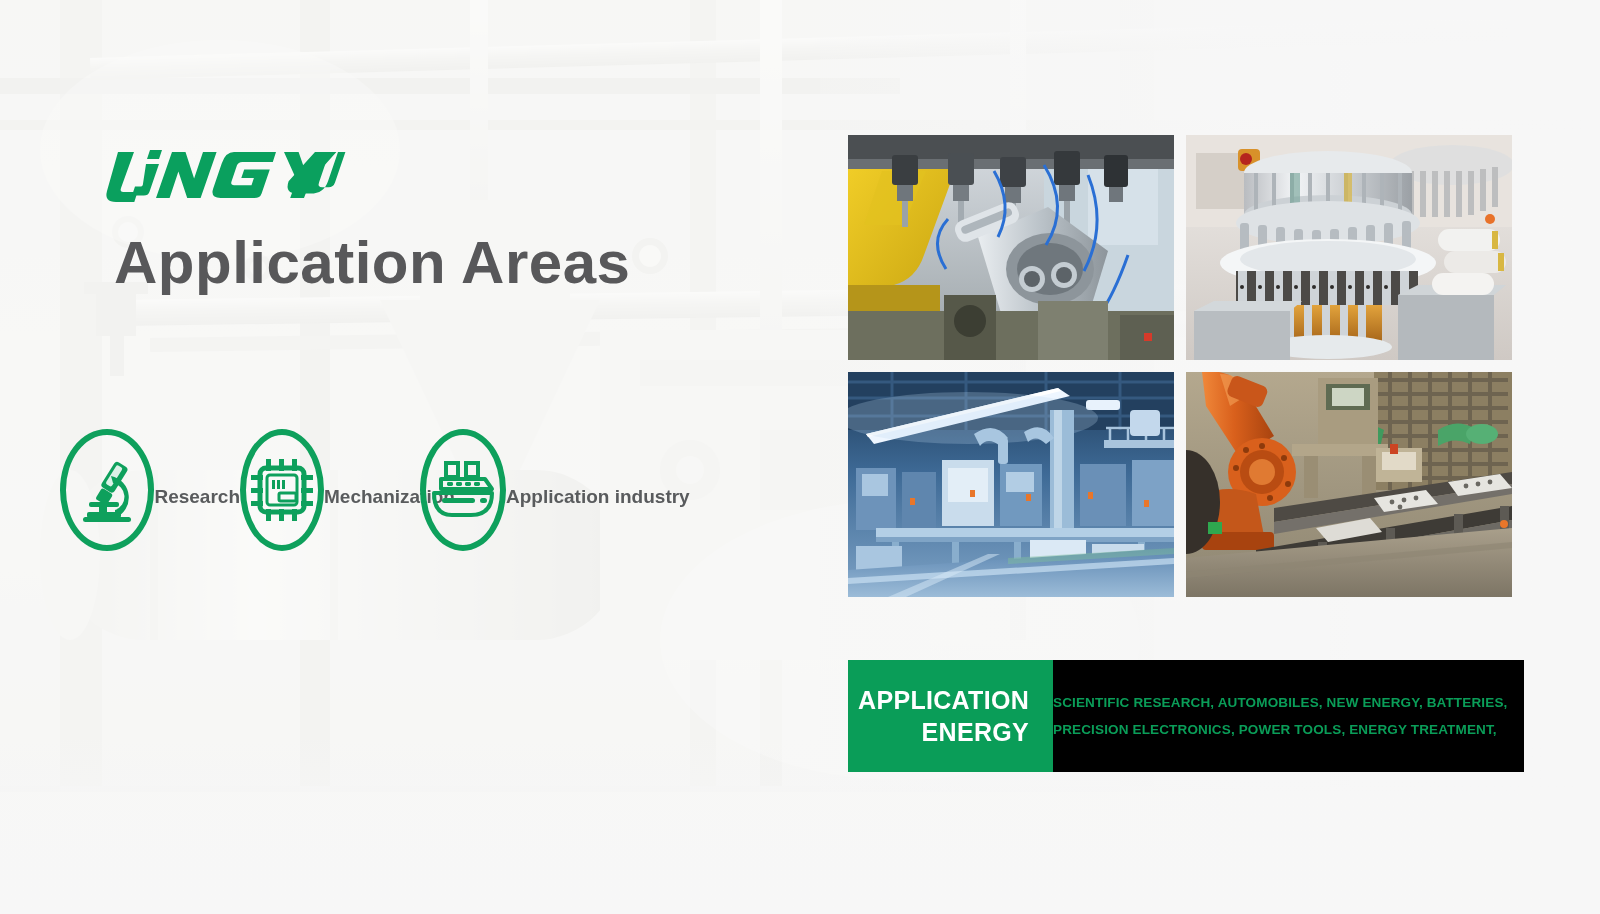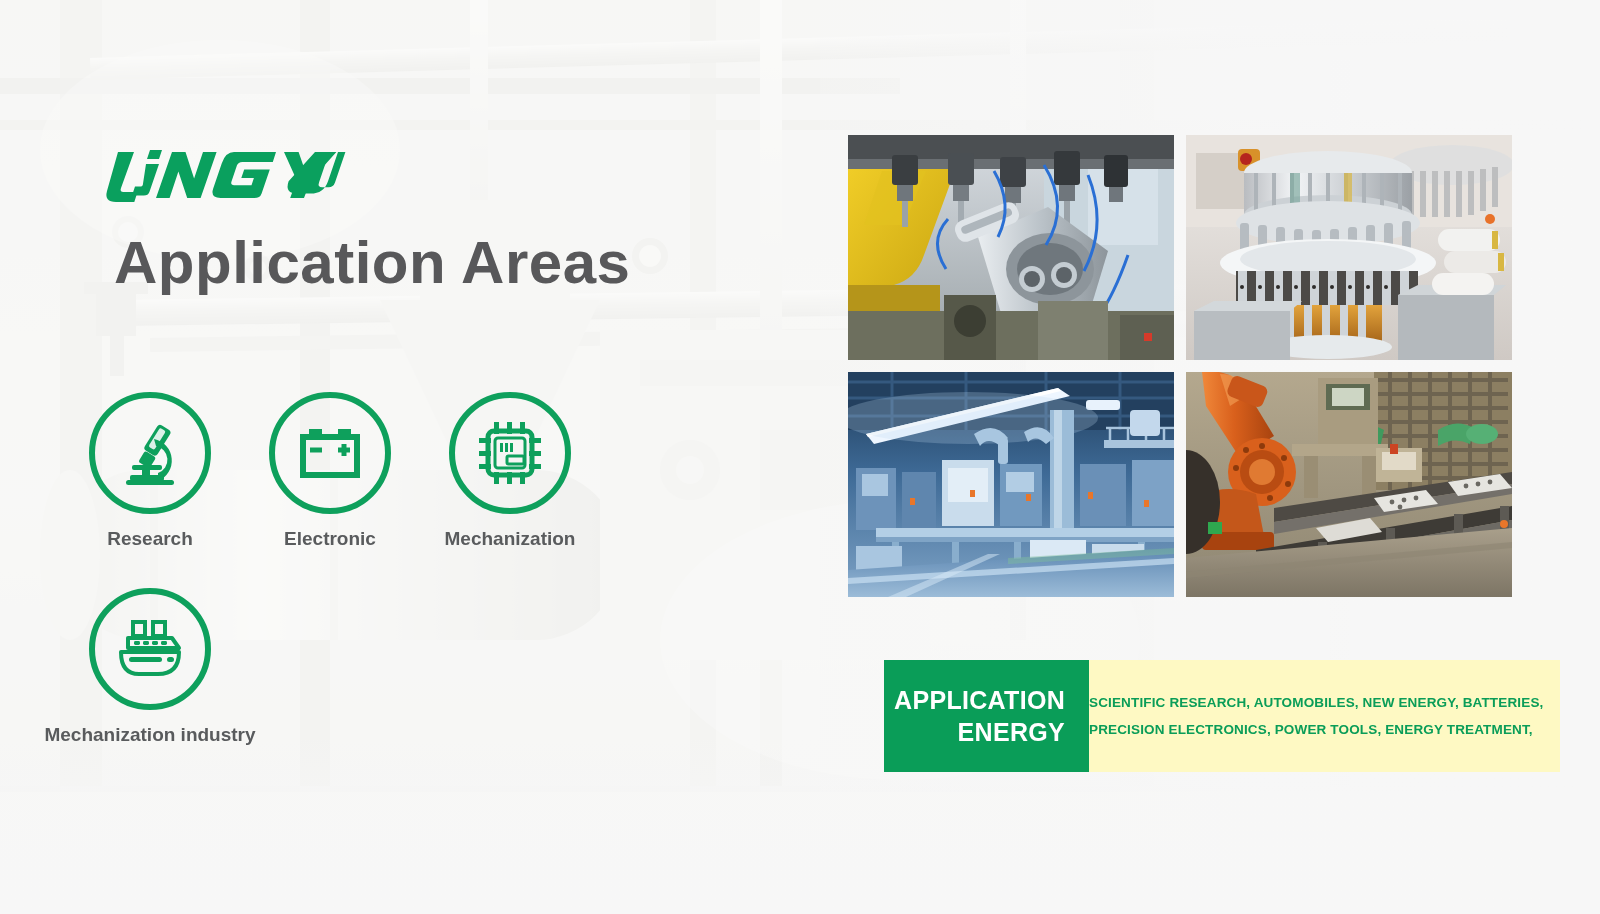--- a/index.html
+++ b/index.html
@@ -42,21 +42,21 @@
 
   
   #icon-grid {
     position:absolute; left:60px; top:392px;
     width:560px;
     display:grid;
     grid-template-columns:180px 180px 180px;
     grid-template-rows:196px 196px;
   }
   .icon-cell {
-    display:flex; flex-direction:column; align-items:center;
+    display:flex; flex-direction:row; align-items:center;
   }
   .icon-circle {
     width:122px; height:122px; border-radius:50%;
     border:6px solid #0ea05c;
     display:flex; align-items:center; justify-content:center;
     background:transparent;
   }
   .icon-circle svg { display:block; }
   .icon-label {
     margin-top:14px;
@@ -75,21 +75,21 @@
     grid-template-rows:225px 225px;
     gap:12px 12px;
   }
   .photo { position:relative; overflow:hidden; background:#cfd4d8; }
   .photo svg { position:absolute; inset:0; width:100%; height:100%; display:block; }
 
   
   #banner {
     position:absolute; left:0; top:660px;
     width:676px; height:112px;
-    display:flex; background:#fef9c3;margin-left:36px;
+    display:flex; background:#000000;
   }
   #banner-badge {
     width:205px; height:112px; flex:none;
     background:#0a9d58;
     display:flex; flex-direction:column;
     align-items:flex-end; justify-content:center;
     padding:0 24px 0 12px;
   }
   .badge-line {
     color:#ffffff; font-size:25px; font-weight:bold;
@@ -227,33 +227,20 @@
           <path d="M40 22 a22 22 0 0 1 4 42 l0 -8 a14 14 0 0 0 -2 -27 Z"></path>
           <rect x="18" y="48" width="30" height="5" rx="2"></rect>
           <rect x="28" y="52" width="8" height="8"></rect>
           <rect x="16" y="58" width="34" height="6" rx="2"></rect>
           <rect x="12" y="63" width="48" height="5" rx="2.5"></rect>
         </svg>
       </div>
       <div class="icon-label">Research</div>
     </div>
 
-    <div class="icon-cell">
-      <div class="icon-circle">
-        <svg width="72" height="72" viewBox="0 0 72 72" fill="none" stroke="#0ea05c">
-          <rect x="9" y="20" width="54" height="38" stroke-width="6"></rect>
-          <rect x="15" y="12" width="13" height="9" fill="#0ea05c" stroke="none"></rect>
-          <rect x="44" y="12" width="13" height="9" fill="#0ea05c" stroke="none"></rect>
-          <line x1="16" y1="33" x2="28" y2="33" stroke-width="5" stroke-linecap="butt"></line>
-          <line x1="44" y1="33" x2="56" y2="33" stroke-width="5"></line>
-          <line x1="50" y1="27" x2="50" y2="39" stroke-width="5"></line>
-        </svg>
-      </div>
-      <div class="icon-label">Electronic</div>
-    </div>
 
 
     <div class="icon-cell">
       <div class="icon-circle">
         <svg width="72" height="72" viewBox="0 0 72 72" fill="#0ea05c">
           <g>
             <rect x="20" y="5" width="5" height="12"></rect>
             <rect x="33" y="5" width="5" height="12"></rect>
             <rect x="46" y="5" width="5" height="12"></rect>
             <rect x="20" y="55" width="5" height="12"></rect>
@@ -288,21 +275,21 @@
           <rect x="21" y="29" width="6" height="4" rx="1.4"></rect>
           <rect x="30" y="29" width="6" height="4" rx="1.4"></rect>
           <rect x="39" y="29" width="6" height="4" rx="1.4"></rect>
           <rect x="48" y="29" width="6" height="4" rx="1.4"></rect>
 
           <path d="M8 40 h58 q0 22 -21 22 H26 q-18 0 -18 -22 Z" fill="none" stroke="#0ea05c" stroke-width="4" stroke-linejoin="round"></path>
           <rect x="16" y="45" width="33" height="5" rx="2.5"></rect>
           <rect x="54" y="45" width="7" height="5" rx="2.5"></rect>
         </svg>
       </div>
-      <div class="icon-label">Mechanization industry</div>
+      <div class="icon-label">Application industry</div>
     </div>
 
 
   </div>
 </div>
 
 <div id="right-col">
 
   <div id="photo-grid">
 

